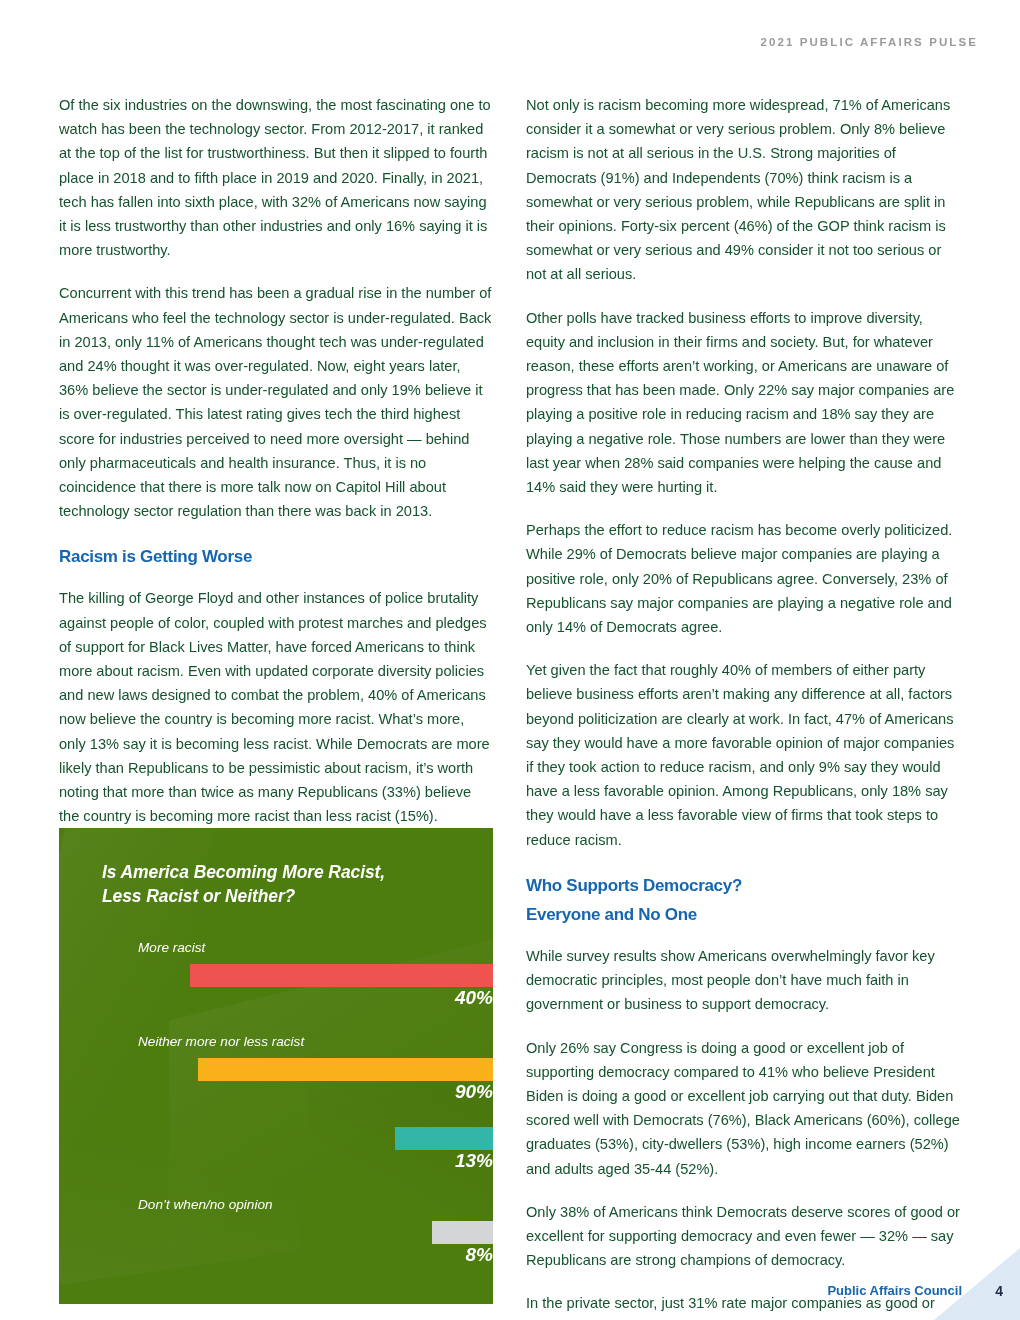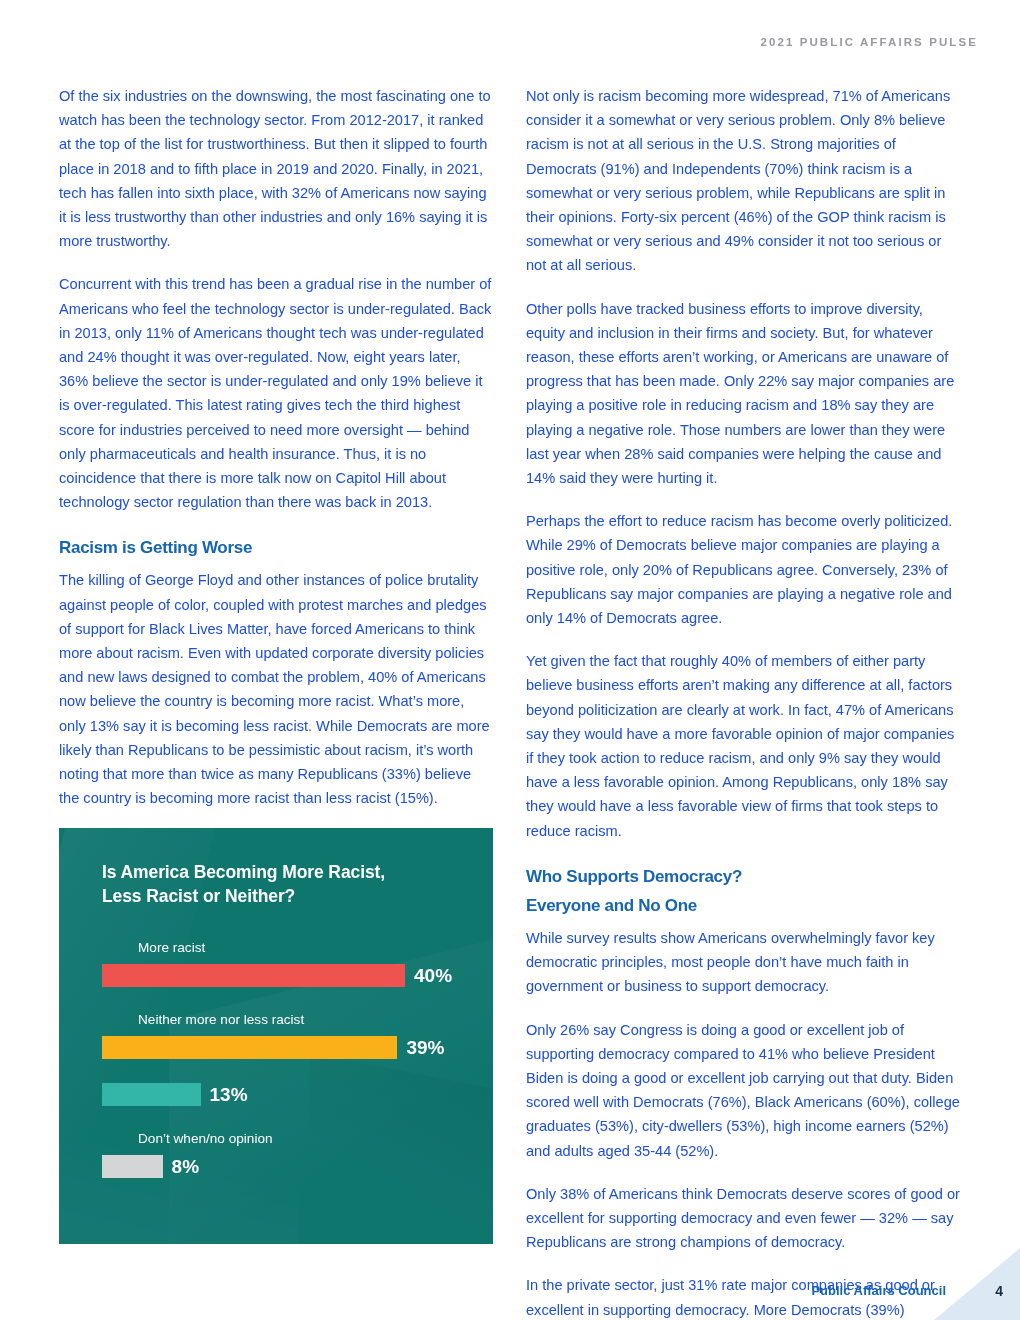--- a/index.html
+++ b/index.html
@@ -38,47 +38,48 @@
   }
   .col {
     position: absolute;
     top: 0;
     width: 434px;
   }
   .col-left  { left: 0; }
   .col-right { left: 467px; }
 
   p.body-text {
-    margin: 6px 0 19px 0;
+    margin: 15px 0 19px 0;
     font-size: 14.6px;
     line-height: 24.2px;
-    color: #1d4ed8;
+    color: #14532d;
     font-family: "Liberation Sans", sans-serif;
     text-align: left;
   }
 
   h2.section-head {
     margin: 14px 0 6px 0;
     font-size: 17px;
     line-height: 29px;
     font-weight: 700;
     color: #1565b0;
     letter-spacing: -0.3px;
   }
   h2.section-head.tight { margin-top: 18px; }
 
   
   .chart-panel {
     position: absolute;
     left: 59px;
     top: 828px;
     width: 434px;
-    height: 416px;
-    background: #0f766e;
+    height: 476px;
+    background: #4d7c0f;
     overflow: hidden;
+    font-style: italic;
   }
   
   .facet {
     position: absolute;
     pointer-events: none;
   }
   .facet-1 {
     left: -40px; top: -60px;
     width: 150px; height: 520px;
     background: linear-gradient(110deg, rgba(255,255,255,0.055), rgba(255,255,255,0) 70%);
@@ -127,20 +128,21 @@
     font-size: 13.6px;
     line-height: 18px;
     color: #ffffff;
     font-weight: 400;
     margin-bottom: 7px;
     margin-left: 36px;
   }
   .bar-row {
     display: flex;
     align-items: flex-end;
+    flex-direction: column;
   }
   .bar-fill {
     height: 23px;
   }
   .bar-value {
     font-size: 19px;
     font-weight: 700;
     color: #ffffff;
     margin-left: 9px;
     white-space: nowrap;
@@ -158,21 +160,21 @@
     position: absolute;
     right: 0;
     bottom: 0;
     width: 132px;
     height: 72px;
     background: #dce9f5;
     clip-path: polygon(46px 72px, 132px 0px, 132px 72px);
   }
   .footer-brand {
     position: absolute;
-    right: 74px;
+    right: 58px;
     bottom: 22px;
     font-size: 13px;
     font-weight: 700;
     color: #1565b0;
     white-space: nowrap;
   }
   .footer-page {
     position: absolute;
     right: 17px;
     bottom: 21px;
@@ -233,21 +235,21 @@
         <div class="bar-row">
           <div class="bar-fill" id="bar0" style="width: 303px; background: rgb(239, 83, 80);"></div>
           <div class="bar-value">40%</div>
         </div>
       </div>
 
       <div class="bar-group">
         <div class="bar-label">Neither more nor less racist</div>
         <div class="bar-row">
           <div class="bar-fill" id="bar1" style="width: 295.4px; background: rgb(249, 176, 25);"></div>
-          <div class="bar-value">39%</div>
+          <div class="bar-value">90%</div>
         </div>
       </div>
 
       <div class="bar-group">
         <div class="bar-row">
           <div class="bar-fill" id="bar2" style="width: 98.5px; background: rgb(51, 182, 168);"></div>
           <div class="bar-value">13%</div>
         </div>
       </div>
 

